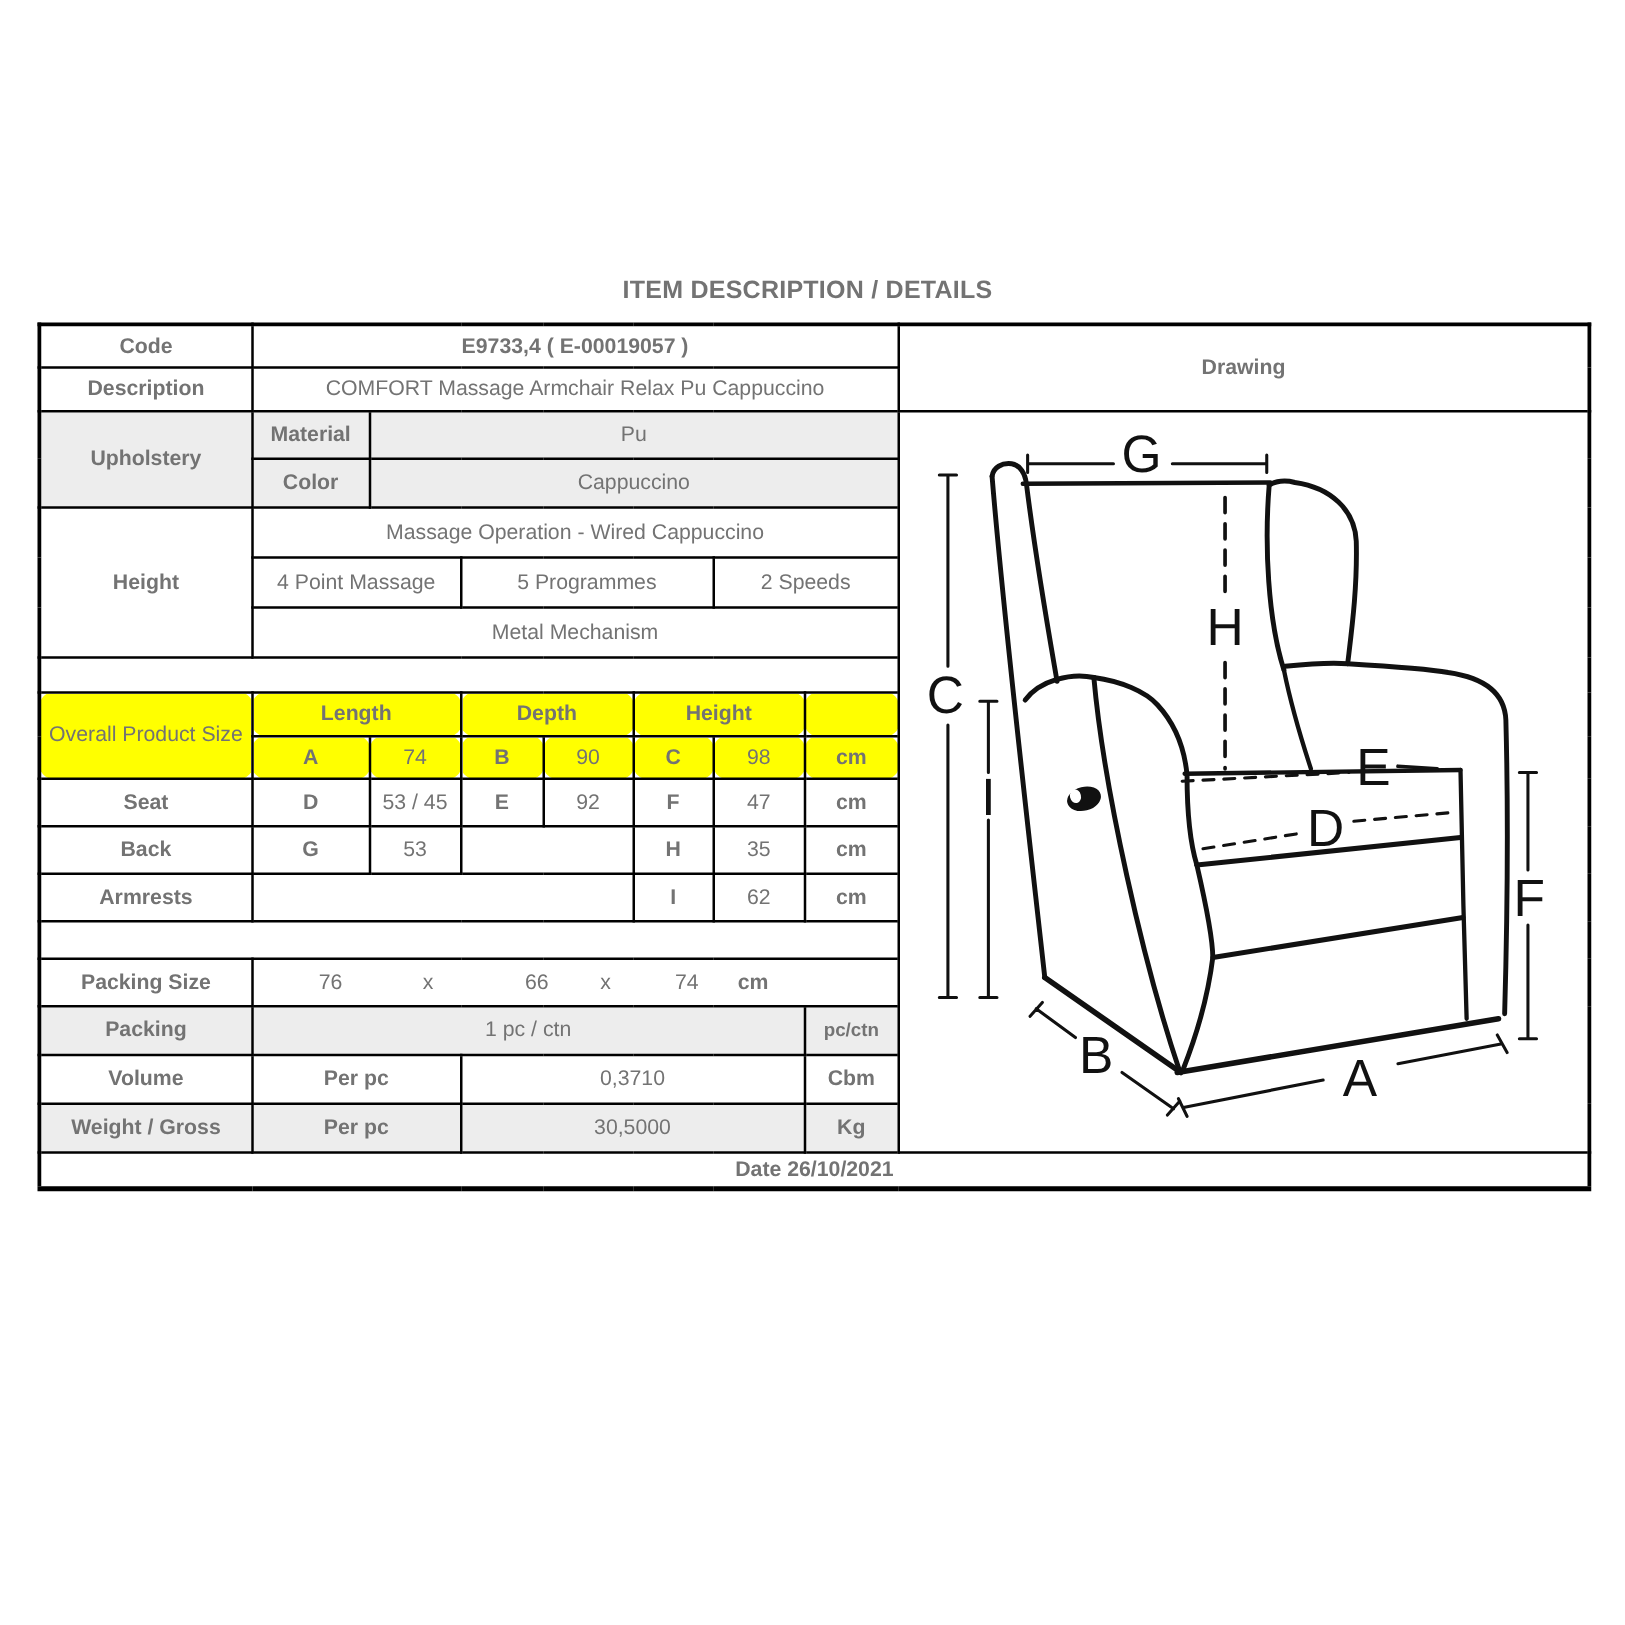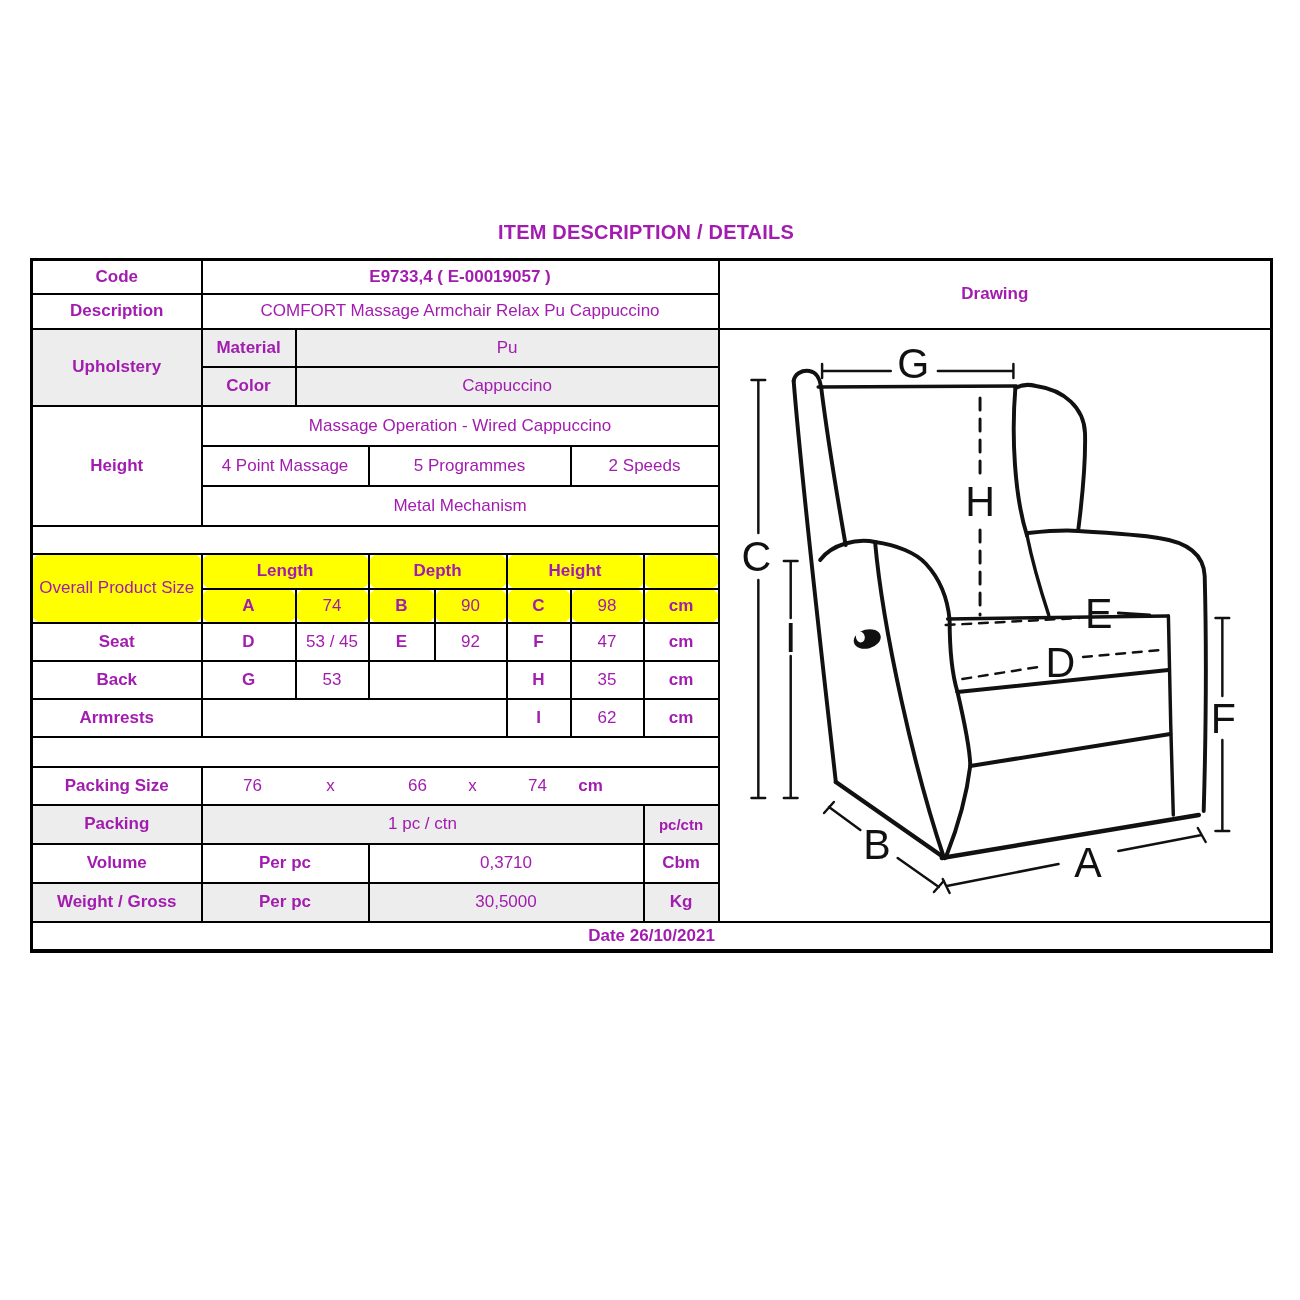--- a/index.html
+++ b/index.html
@@ -1,17 +1,17 @@
 <!DOCTYPE html>
 <html style="--highlight: #ffff00; --band: #ededed;"><head>
 <meta charset="utf-8">
 <style>
   html,body{margin:0;padding:0;background:#fff;}
   .sheet{position:relative;width:1300px;height:1300px;background:#fff;
-         font-family:"Liberation Sans",sans-serif;color:#a21caf;}
+         font-family:"Liberation Sans",sans-serif;color:#737373;}
   .title{position:absolute;left:30px;top:221px;width:1232px;text-align:center;
          font-size:20px;font-weight:bold;letter-spacing:.2px;}
   table.spec{position:absolute;left:30px;top:258px;width:1240px;
              border-collapse:collapse;table-layout:fixed;
              border:3px solid #000;font-size:17px;}
   table.spec td{border:2px solid #000;padding:0 4px;vertical-align:middle;
                 text-align:center;overflow:hidden;white-space:nowrap;}
   td.lbl{text-align:left;font-weight:bold;padding-left:7px;margin-top:17px;}
   td.b{font-weight:bold;}
   td.unit{text-align:left;font-weight:bold;padding-left:5px;}
@@ -172,21 +172,21 @@
         <td colspan="4"></td>
         <td class="b">I</td>
         <td>62</td>
         <td class="unit">cm</td>
       </tr>
       <tr style="height:30px">
           <td class="spacer" colspan="8"></td>
         </tr>
       <tr style="height:38px">
         <td class="lbl">Packing Size</td>
-        <td colspan="7" style="padding:0">
+        <td colspan="7" style="padding:12px">
           <div class="psrow">
             <span style="left:50px">76</span>
             <span style="left:128px">x</span>
             <span style="left:215px">66</span>
             <span style="left:270px">x</span>
             <span style="left:335px">74</span>
             <span style="left:388px" class="pb">cm</span>
           </div>
         </td>
       </tr>

